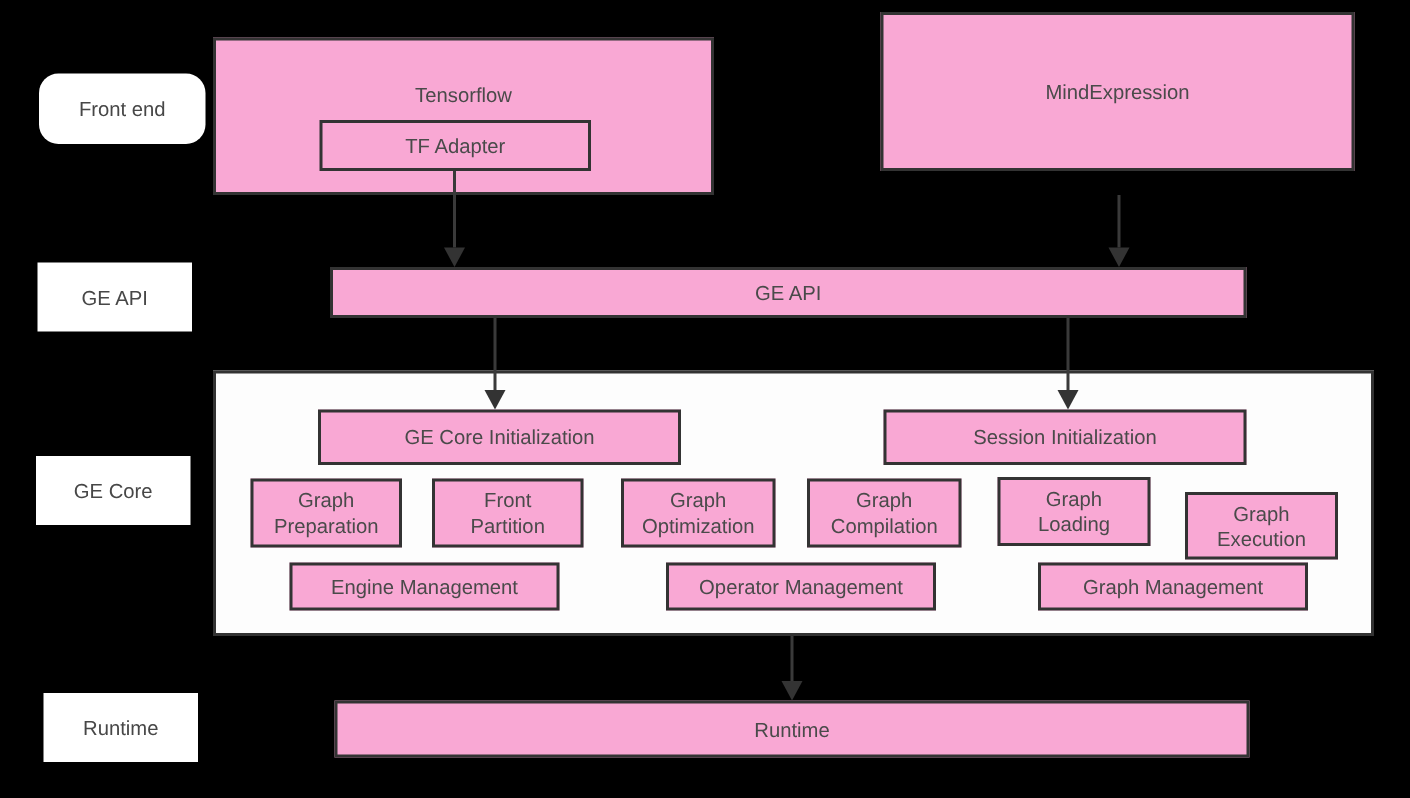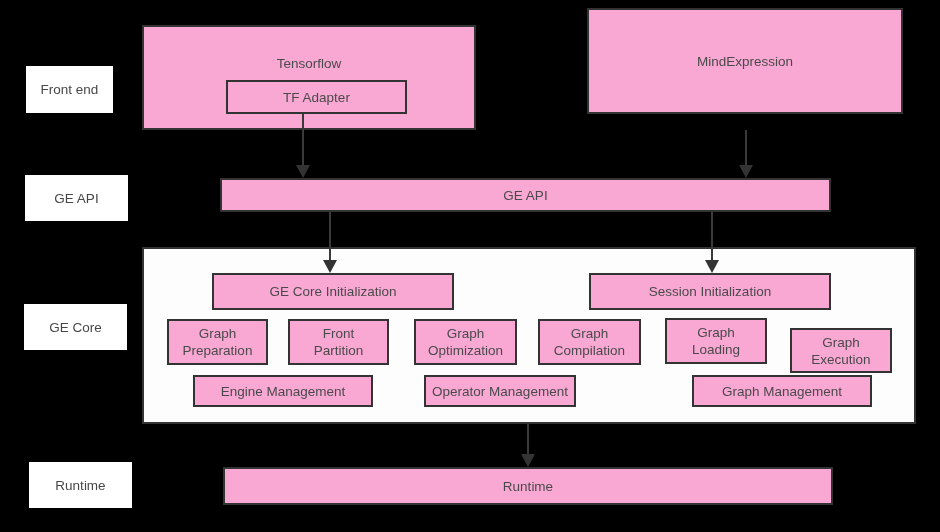--- a/index.html
+++ b/index.html
@@ -53,48 +53,48 @@
     border-left:7px solid transparent;
     border-right:7px solid transparent;
     border-top:13px solid #333333;
   }
 </style>
 </head>
 <body>
 
 <div id="stage">
 
-  <div class="row-label" style="left:26px;top:66px;width:87px;height:47px;">Front end</div>
+  <div class="row-label" style="left:26px;top:49px;width:111px;height:47px;border-radius:13px;">Front end</div>
   <div class="row-label" style="left:25px;top:175px;width:103px;height:46px;">GE API</div>
   <div class="row-label" style="left:24px;top:304px;width:103px;height:46px;">GE Core</div>
   <div class="row-label" style="left:29px;top:462px;width:103px;height:46px;">Runtime</div>
 
   <div class="box top-title" style="left:142px;top:25px;width:334px;height:105px;">
     <div class="title-text">Tensorflow</div>
   </div>
-  <div class="box" style="left:213px;top:80px;width:181px;height:34px;margin-left:13px;">TF Adapter</div>
+  <div class="box" style="left:213px;top:80px;width:181px;height:34px;">TF Adapter</div>
 
   <div class="box" style="left:587px;top:8px;width:316px;height:106px;">MindExpression</div>
 
   <div class="box" style="left:220px;top:178px;width:611px;height:34px;">GE API</div>
 
   <div class="container-box" style="left:142px;top:247px;width:774px;height:177px;"></div>
 
   <div class="box" style="left:589px;top:273px;width:242px;height:37px;">Session Initialization</div>
   <div class="box" style="left:212px;top:273px;width:242px;height:37px;">GE Core Initialization</div>
 
   <div class="box" style="left:167px;top:319px;width:101px;height:46px;padding:0 8px;">Graph Preparation</div>
   <div class="box" style="left:288px;top:319px;width:101px;height:46px;padding:0 12px;">Front Partition</div>
   <div class="box" style="left:414px;top:319px;width:103px;height:46px;padding:0 6px;">Graph Optimization</div>
   <div class="box" style="left:538px;top:319px;width:103px;height:46px;padding:0 6px;">Graph Compilation</div>
   <div class="box" style="left:665px;top:318px;width:102px;height:46px;padding:0 14px;">Graph Loading</div>
   <div class="box" style="left:790px;top:316px;width:102px;height:45px;padding:0 10px;margin-top:12px;">Graph Execution</div>
 
   <div class="box" style="left:193px;top:375px;width:180px;height:32px;">Engine Management</div>
-  <div class="box" style="left:424px;top:375px;width:152px;height:32px;">Operator Management</div>
+  <div class="box" style="left:444px;top:375px;width:180px;height:32px;">Operator Management</div>
   <div class="box" style="left:692px;top:375px;width:180px;height:32px;text-align:right;">Graph Management</div>
 
   <div class="box" style="left:223px;top:467px;width:610px;height:38px;">Runtime</div>
 
   <div class="arrow" style="left:296px;top:114px;width:14px;height:64px;">
     <div class="stem" style="height:51px;"></div>
       <div class="head" style="top:51px;"></div>
   </div>
   <div class="arrow" style="left:739px;top:130px;width:14px;height:48px;">
     <div class="stem" style="height:35px;"></div>

